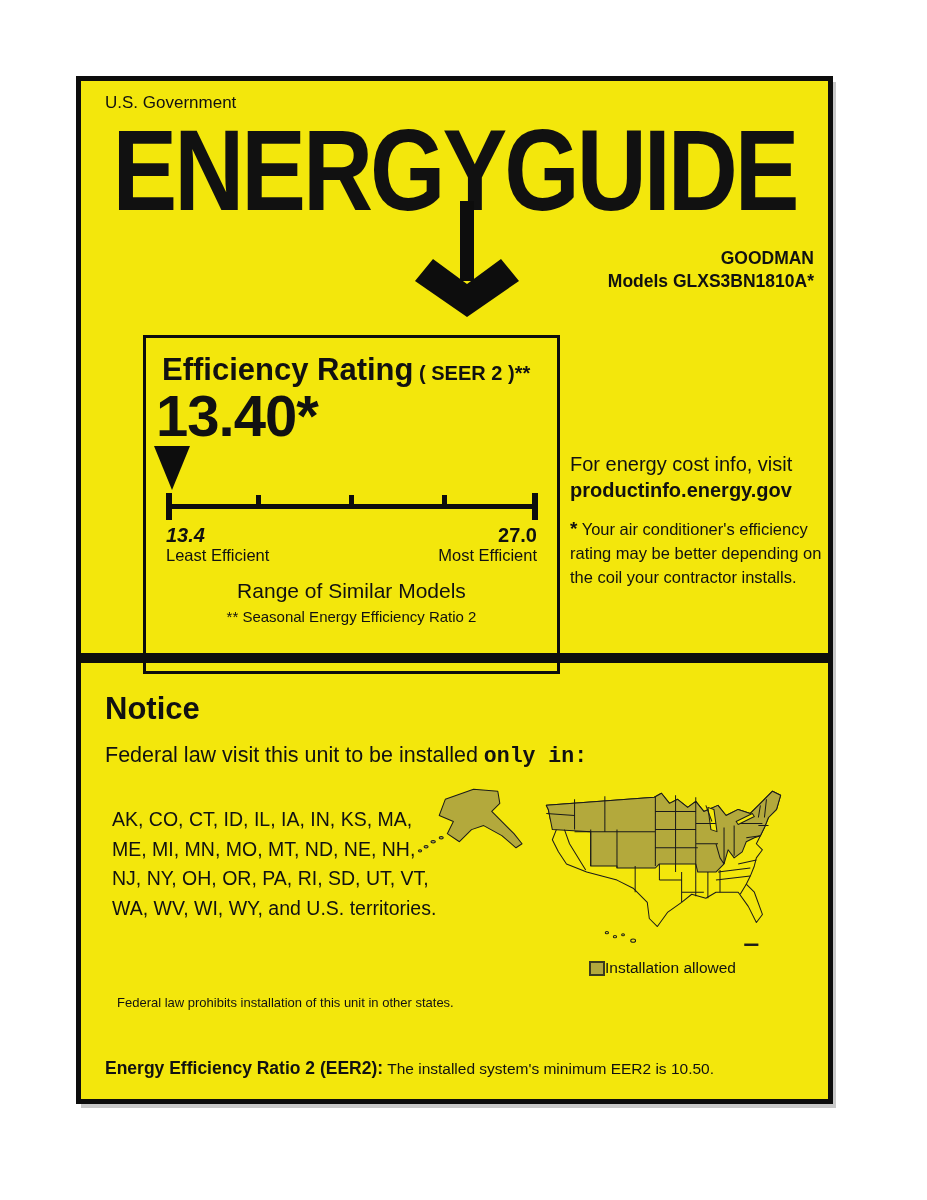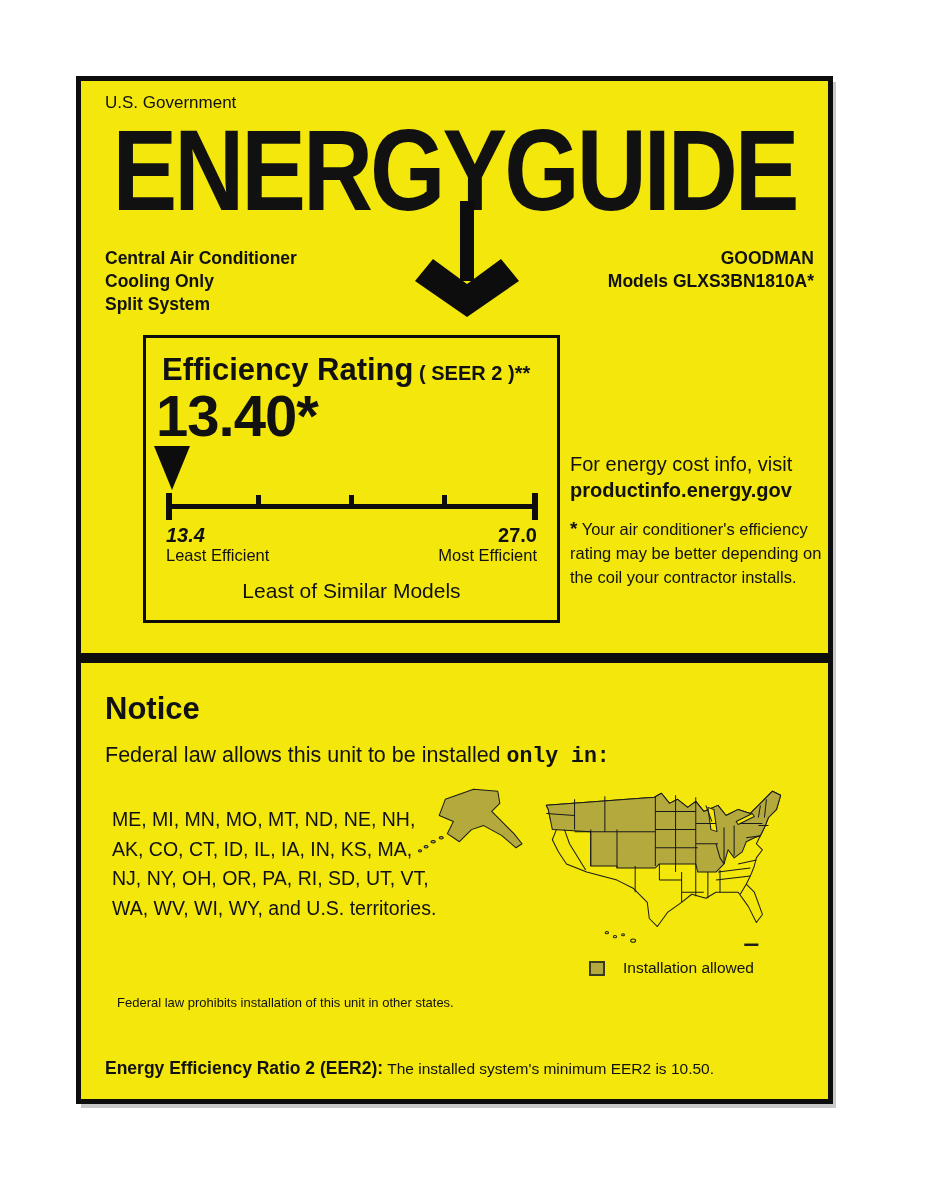--- a/index.html
+++ b/index.html
@@ -29,21 +29,21 @@
     font-size:97px;font-weight:bold;letter-spacing:-3px;
     transform:scaleY(1.18);transform-origin:50% 0;white-space:nowrap;
   }
   .arrow-svg{left:332px;top:120px;}
 
   
   .prod-left{left:24px;top:166px;font-size:17.5px;font-weight:bold;line-height:23px;}
   .prod-right{right:14px;top:166px;font-size:17.5px;font-weight:bold;line-height:23px;text-align:right;}
 
   
-  .rate-box{left:62px;top:254px;width:417px;height:288px;border:3px solid #0d0d0d;padding-left:48px;}
+  .rate-box{left:62px;top:254px;width:417px;height:339px;border:3px solid #0d0d0d;padding-left:48px;}
   .rb-title{left:16px;top:14px;font-size:31px;font-weight:bold;white-space:nowrap;}
   .rb-title .suffix{font-size:20px;font-weight:bold;}
   .rb-value{left:10px;top:44px;font-size:58px;font-weight:bold;letter-spacing:-1px;}
   .rb-marker{left:8px;top:108px;}
   .rb-scale{left:20px;top:152px;}
   .rb-min{left:20px;top:186px;font-size:20px;font-weight:bold;font-style:italic;}
   .rb-max{right:20px;top:186px;font-size:20px;font-weight:bold;}
   .rb-min-lab{left:20px;top:208px;font-size:16.5px;}
   .rb-max-lab{right:20px;top:208px;font-size:16.5px;}
   .rb-range{left:0;right:0;top:241px;text-align:center;font-size:21px;}
@@ -58,21 +58,21 @@
   
   .sep{left:0;right:0;top:572px;height:10px;background:#0d0d0d;}
 
   
   .notice-title{left:24px;top:610px;font-size:31px;font-weight:bold;}
   .notice-intro{left:24px;top:662px;font-size:21.5px;}
   .notice-intro b{font-weight:bold;font-family:Liberation Mono, monospace;}
   .states{left:31px;top:724px;font-size:19.5px;line-height:29.5px;}
   .states span{display:block;}
   .map-svg{left:336px;top:702px;}
-  .legend{left:508px;top:878px;display:flex;align-items:center;gap:18px;}
+  .legend{left:508px;top:878px;display:flex;align-items:center;gap:0;}
   .legend-swatch{width:16px;height:15px;background:var(--olive);border:2px solid #3a3a1e;}
   .legend-text{font-size:15.5px;}
   .prohibit{left:36px;top:914px;font-size:13px;}
   .eer{left:24px;top:977px;font-size:17.5px;}
   .eer .eer-bold{font-weight:bold;font-size:17.5px;}
   .eer .eer-rest{font-size:15.5px;text-align:right;}
 </style>
 </head>
 <body>
 
@@ -80,25 +80,20 @@
 
   <div class="abs hdr-gov">U.S. Government</div>
 
   <div class="abs logo">ENERGYGUIDE</div>
 
   <svg class="abs arrow-svg" width="108" height="118" viewBox="0 0 108 118">
     <rect x="47" y="0" width="14" height="80" fill="#0d0d0d"></rect>
     <polygon points="54,116 2,80 20,58 54,83 88,58 106,80" fill="#0d0d0d"></polygon>
   </svg>
 
-  <div class="abs prod-left">
-    <div>Central Air Conditioner</div>
-    <div>Cooling Only</div>
-    <div>Split System</div>
-  </div>
   <div class="abs prod-right">
     <div>GOODMAN</div>
     <div>Models GLXS3BN1810A*</div>
   </div>
 
   <div class="abs rate-box">
     <div class="abs rb-title">
       <span>Efficiency Rating</span><span class="suffix"> ( SEER 2 )**</span>
     </div>
     <div class="abs rb-value">13.40*</div>
@@ -110,42 +105,43 @@
       <rect x="0" y="3" width="6" height="27" fill="#0d0d0d"></rect>
       <rect x="366" y="3" width="6" height="27" fill="#0d0d0d"></rect>
       <rect x="90" y="5" width="5" height="10" fill="#0d0d0d"></rect>
       <rect x="183" y="5" width="5" height="10" fill="#0d0d0d"></rect>
       <rect x="276" y="5" width="5" height="10" fill="#0d0d0d"></rect>
     </svg>
     <div class="abs rb-min">13.4</div>
     <div class="abs rb-max">27.0</div>
     <div class="abs rb-min-lab">Least Efficient</div>
     <div class="abs rb-max-lab">Most Efficient</div>
-    <div class="abs rb-range">Least of Similar Models</div>
+    <div class="abs rb-range">Range of Similar Models</div>
+    <div class="abs rb-foot">** Seasonal Energy Efficiency Ratio 2</div>
   </div>
 
   <div class="abs cost">
     <div>For energy cost info, visit</div>
     <div class="url">productinfo.energy.gov</div>
   </div>
 
   <div class="abs coil">
     <span class="star">*</span><span> Your air conditioner's efficiency rating may be better depending on the coil your contractor installs.</span>
   </div>
 
   <div class="abs sep"></div>
 
   <div class="abs notice-title">Notice</div>
   <div class="abs notice-intro">
-    <span>Federal law allows this unit to be installed </span><b>only in:</b>
+    <span>Federal law visit this unit to be installed </span><b>only in:</b>
   </div>
 
   <div class="abs states">
+    <span>AK, CO, CT, ID, IL, IA, IN, KS, MA,</span>
     <span>ME, MI, MN, MO, MT, ND, NE, NH,</span>
-    <span>AK, CO, CT, ID, IL, IA, IN, KS, MA,</span>
     <span>NJ, NY, OH, OR, PA, RI, SD, UT, VT,</span>
     <span>WA, WV, WI, WY, and U.S. territories.</span>
   </div>
 
   <svg class="map-svg abs" width="404" height="172" viewBox="0 0 400 170">
     <g stroke="#1a1a1a" stroke-width="1" stroke-linejoin="round">
 
       <path d="M28,16 L56,6 L80,8 L82,20 L74,28 L96,50 L104,60 L98,64 L84,52 L66,42 L54,46 L42,58 L30,50 L36,38 L22,32 Z" fill="#B3A93C"></path>
       <ellipse cx="24" cy="54" rx="2" ry="1.2" fill="#B3A93C"></ellipse>
       <ellipse cx="16" cy="58" rx="2.2" ry="1.2" fill="#B3A93C"></ellipse>

